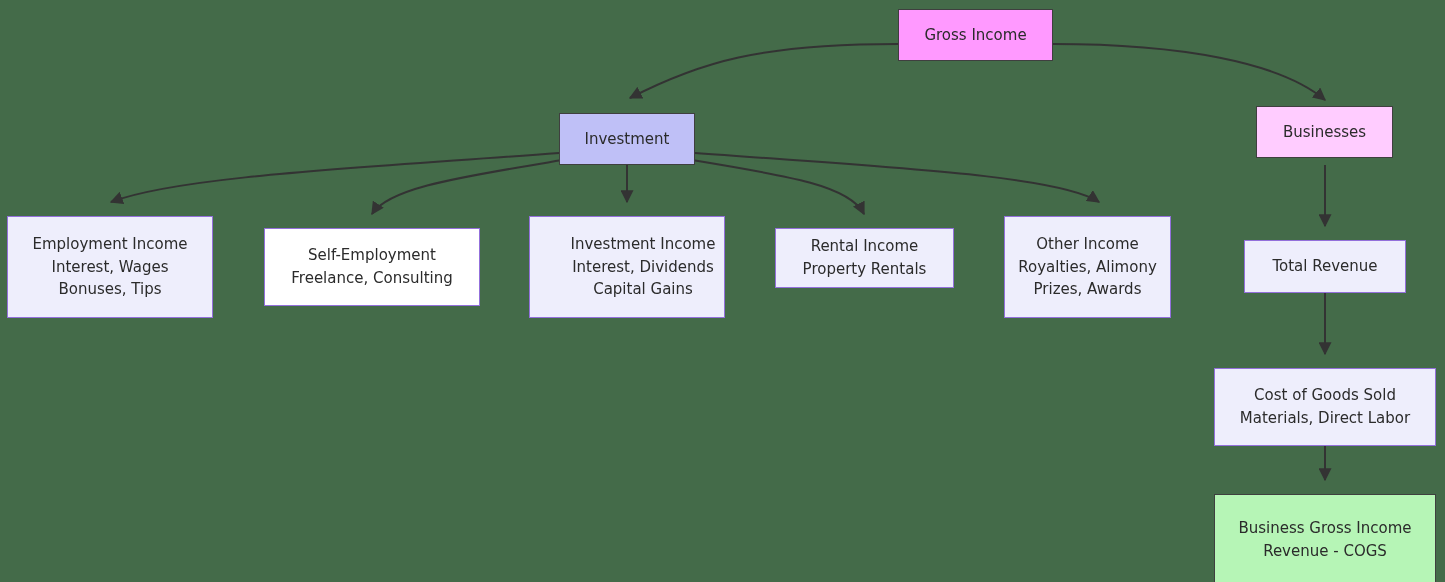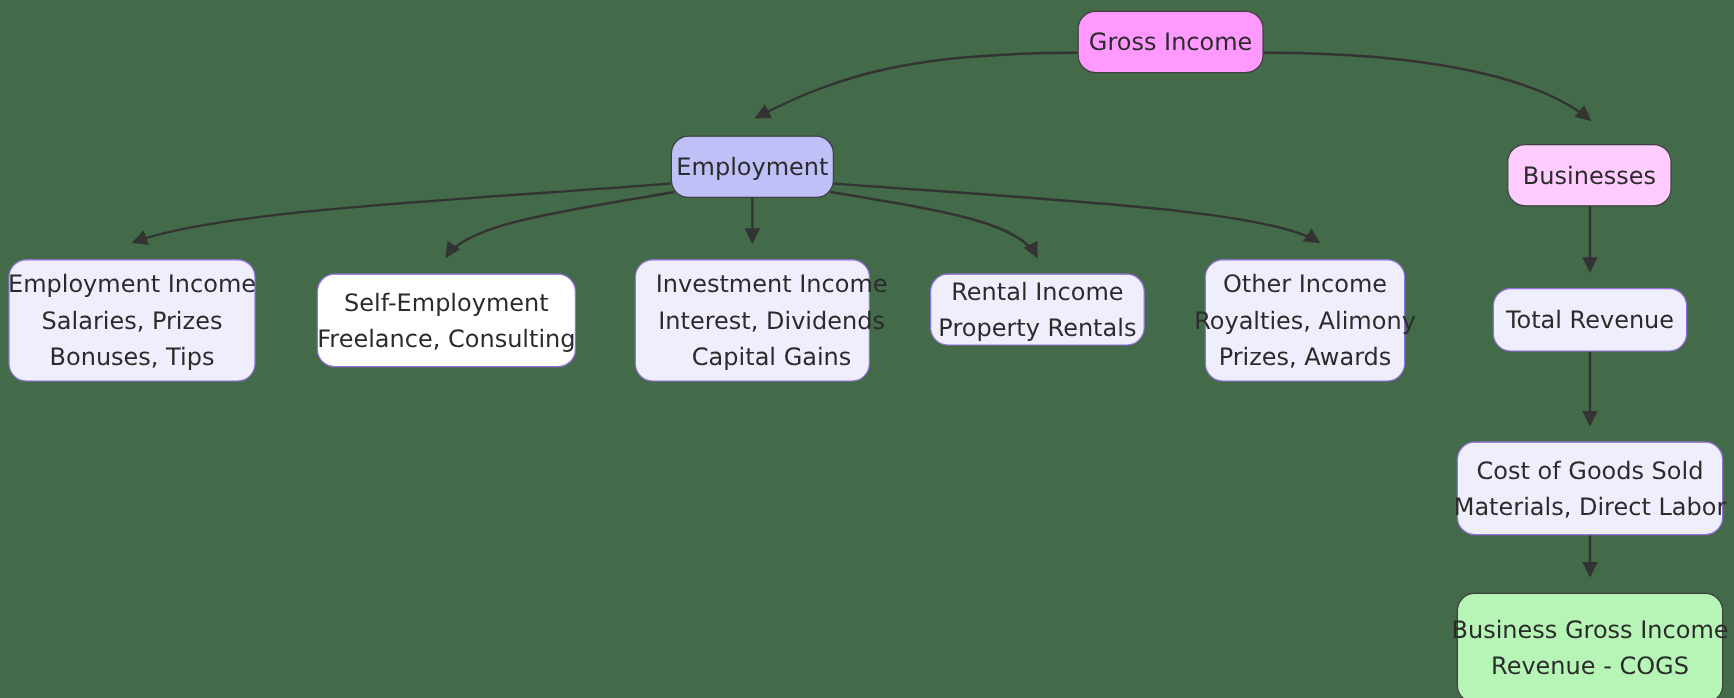--- a/index.html
+++ b/index.html
@@ -30,25 +30,24 @@
   }
   .node {
     position: absolute;
     box-sizing: border-box;
     display: flex;
     flex-direction: column;
     align-items: center;
     justify-content: center;
     text-align: center;
     color: #2b2b2b;
-    font-size: 20px;
+    font-size: 15px;
     line-height: 1.52;
     border-style: solid;
     border-width: 1.6px;
-    border-radius: 15px;
   }
   .node .line { display: block; white-space: nowrap; }
   .n-root     { background: #ff99ff; border-color: #3f3f3f; }
   .n-branch-a { background: #bfc0f7; border-color: #3f3f3f; }
   .n-branch-b { background: #ffccff; border-color: #3f3f3f; }
   .n-leaf     { background: #eeeefc; border-color: #9370db; }
   .n-result   { background: #b6f5b6; border-color: #3f3f3f; }
 </style>
 </head>
 <body>
@@ -73,28 +72,28 @@
         <path class="edge-path" d="M 1325,293 L 1325,354" stroke="#333333" marker-end="url(#arrow)"></path>
         <path class="edge-path" d="M 1325,446 L 1325,480" stroke="#333333" marker-end="url(#arrow)"></path>
       </g>
   </svg>
 
   <div id="node-layer">
       <div class="node n-root" style="left: 898px; top: 9px; width: 155px; height: 52px; background: rgb(255, 153, 255); border-color: rgb(63, 63, 63);">
         <span class="line">Gross Income</span>
       </div>
       <div class="node n-branch-a" style="left: 559px; top: 113px; width: 136px; height: 52px; background: rgb(191, 192, 247); border-color: rgb(63, 63, 63);">
-        <span class="line">Employment</span>
+        <span class="line">Investment</span>
       </div>
-      <div class="node n-branch-b" style="left: 1256px; top: 120px; width: 137px; height: 52px; background: rgb(255, 204, 255); border-color: rgb(63, 63, 63);">
+      <div class="node n-branch-b" style="left: 1256px; top: 106px; width: 137px; height: 52px; background: rgb(255, 204, 255); border-color: rgb(63, 63, 63);">
         <span class="line">Businesses</span>
       </div>
       <div class="node n-leaf" style="left: 7px; top: 216px; width: 206px; height: 102px; background: rgb(238, 238, 252); border-color: rgb(147, 112, 219);">
         <span class="line">Employment Income</span>
-        <span class="line">Salaries, Prizes</span>
+        <span class="line">Interest, Wages</span>
         <span class="line">Bonuses, Tips</span>
       </div>
       <div class="node n-leaf" style="left: 264px; top: 228px; width: 216px; height: 78px; background: #ffffff; border-color: rgb(147, 112, 219);">
         <span class="line">Self-Employment</span>
         <span class="line">Freelance, Consulting</span>
       </div>
       <div class="node n-leaf" style="left: 529px; top: 216px; width: 196px; height: 102px; background: rgb(238, 238, 252); border-color: rgb(147, 112, 219); padding-left: 32px;">
         <span class="line">Investment Income</span>
         <span class="line">Interest, Dividends</span>
         <span class="line">Capital Gains</span>

